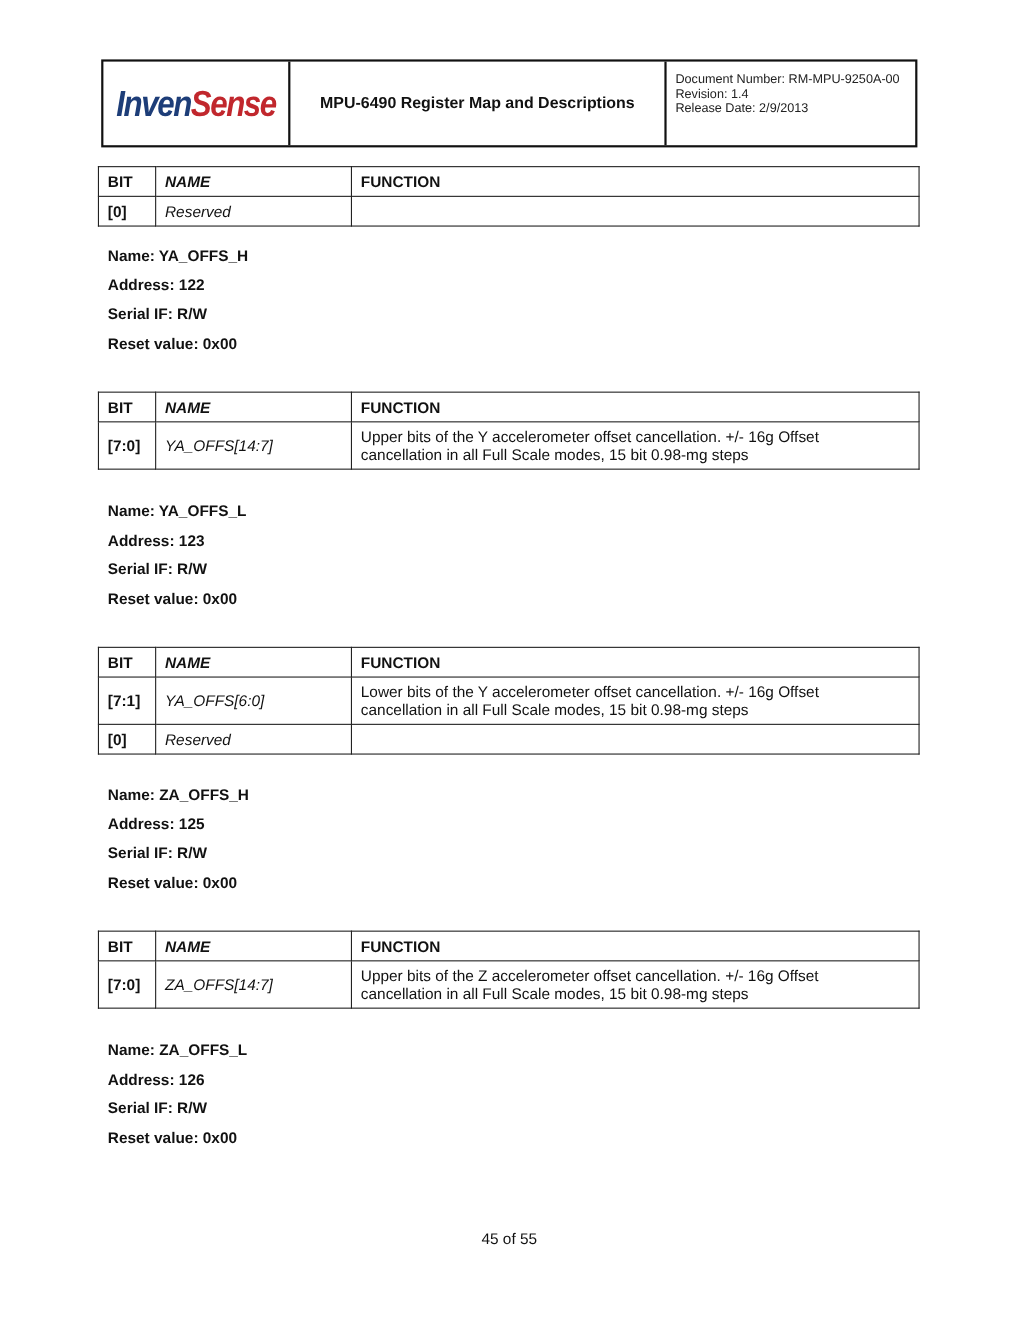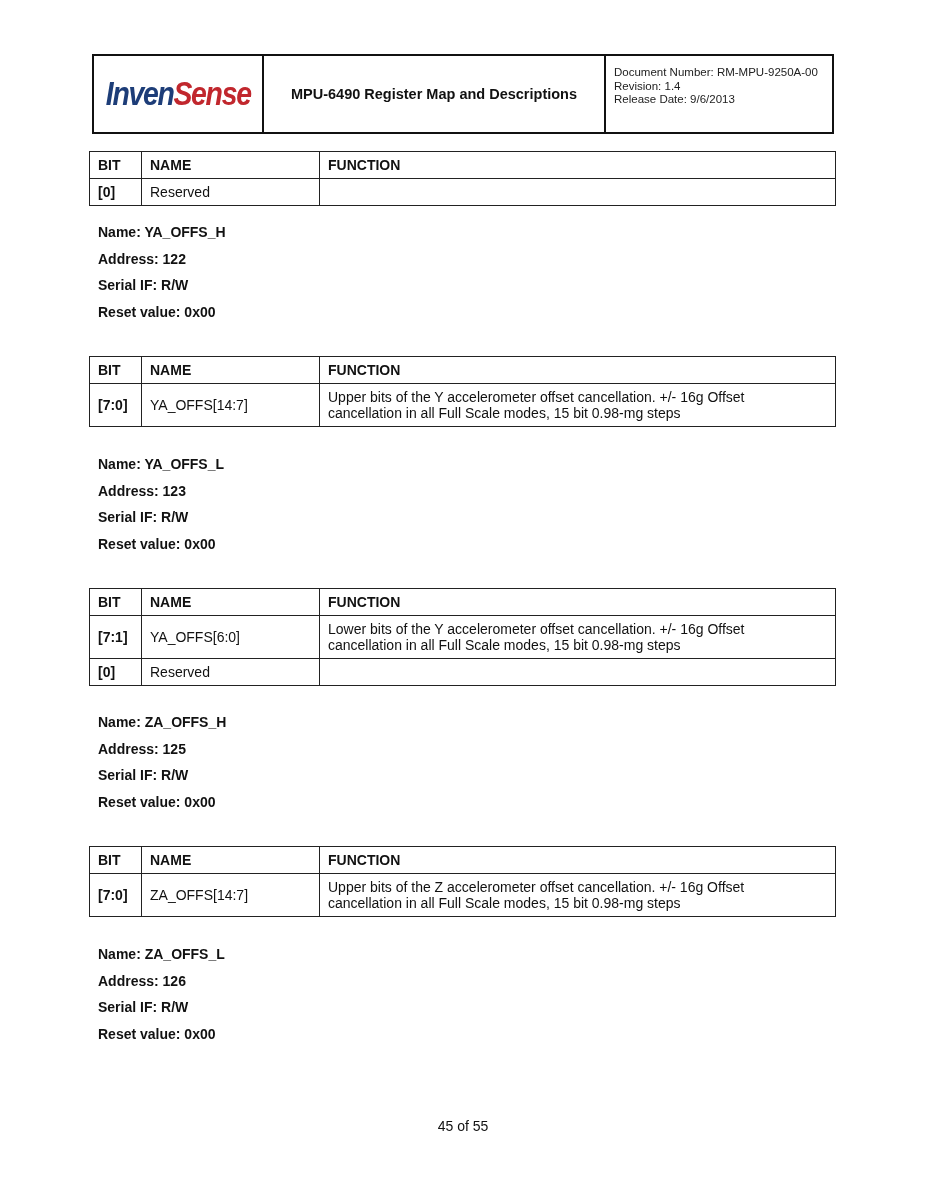--- a/index.html
+++ b/index.html
@@ -33,21 +33,21 @@
     table.reg {
       position: absolute; left: 89px; width: 747px; border-collapse: collapse;
       font-size: 14px;
     }
     table.reg td, table.reg th {
       border: 1px solid #222; text-align: left; vertical-align: middle; padding: 0 8px;
     }
     table.reg th { font-weight: bold; height: 26px; }
     table.reg th.bit, table.reg td.bit { width: 35px; }
     table.reg td.bit { font-weight: bold; }
-    table.reg th.name, table.reg td.name { width: 161px; }
+    table.reg th.name, table.reg td.name { width: 161px; font-style: italic; }
     table.reg td { height: 26px; }
     table.reg tr.tall td { height: 42px; }
     table.reg td.func { line-height: 16px; font-size: 14px; }
 
     .info {
       position: absolute; left: 98px; font-weight: bold; font-size: 14px;
     }
     .info div { height: 26.5px; line-height: 16px; }
 
     .footer {
@@ -59,21 +59,21 @@
 <body>
 
 <div class="header">
   <div class="logo-cell">
     <span class="logo"><span class="part1">Inven</span><span class="part2">Sense</span></span>
   </div>
   <div class="title-cell">MPU-6490 Register Map and Descriptions</div>
   <div class="meta-cell">
     <div>Document Number: RM-MPU-9250A-00</div>
     <div>Revision: 1.4</div>
-    <div>Release Date: 9/6/2013</div>
+    <div>Release Date: 2/9/2013</div>
   </div>
 </div>
 
 <table class="reg" style="top:151px;">
   <tbody>
       <tr>
     <th class="bit">BIT</th>
     <th class="name">NAME</th>
     <th>FUNCTION</th>
   </tr>

